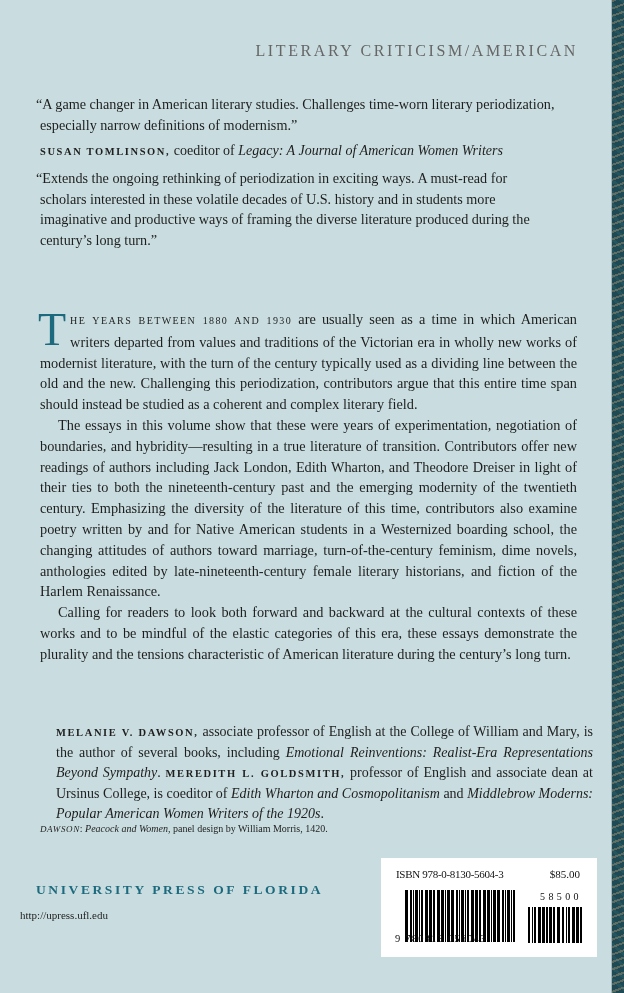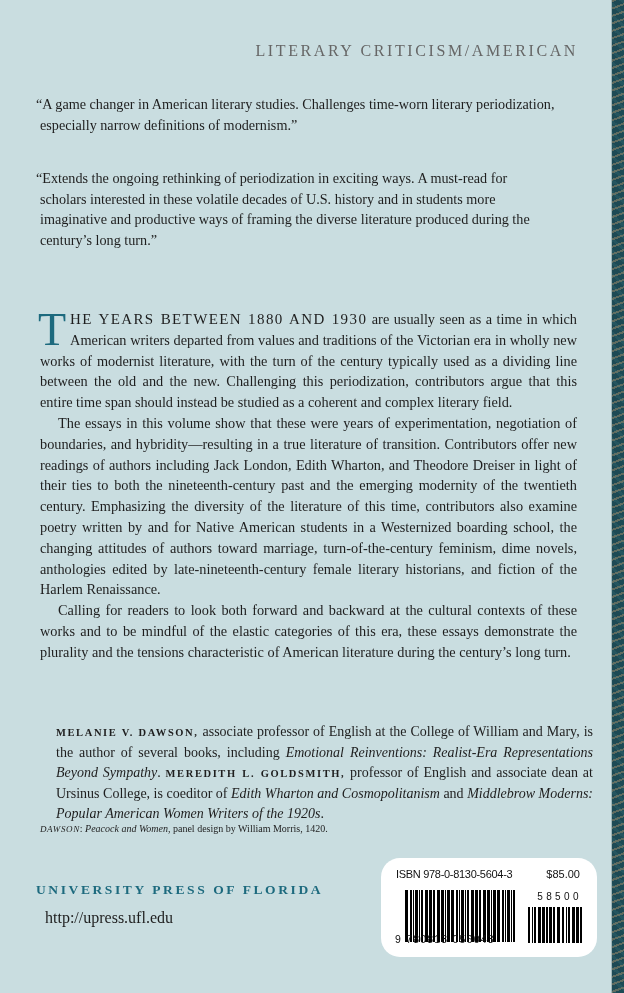--- a/index.html
+++ b/index.html
@@ -33,56 +33,60 @@
   .body-text {
     position: absolute; left: 40px; width: 537px; top: 309px;
     font-size: 14.3px; line-height: 20.8px; text-align: justify;
   }
   .body-text p { margin: 0; }
   .body-text p + p { text-indent: 18px; }
   .dropcap {
     float: left; font-size: 46px; line-height: 38px; color: #1d6a7e;
     margin: 2px 4px 0 -2px; font-family: "Liberation Serif", serif;
   }
-  .lead { font-size: 15px; letter-spacing: 1.4px; text-transform: uppercase; }
+  .lead { font-size: 10px; letter-spacing: 1.4px; text-transform: uppercase; }
   .bio {
     position: absolute; left: 40px; width: 537px; top: 706px;
     font-size: 14px; line-height: 20px; text-align: justify; margin: 16px;
   }
   .cover-credit {
     position: absolute; left: 40px; top: 823px; font-size: 10px;
   }
   .publisher {
     position: absolute; left: 36px; top: 882px;
     font-size: 13.5px; font-weight: bold; letter-spacing: 2.6px; color: #1d6a7e;
   }
-  .url { position: absolute; left: 45px; top: 909px; font-size: 16px; }
+  .url { position: absolute; left: 20px; top: 909px; font-size: 11px; }
   .barcode-box {
     position: absolute; left: 381px; top: 858px; width: 216px; height: 99px;
     background: #fff;
-    font-family: Liberation Sans, sans-serif;
-    border-radius: 19px;
+    font-family: Liberation Serif, serif;
   }
   .isbn-line { position: absolute; top: 10px; left: 15px; font-size: 11px; color: #111; letter-spacing: -0.3px; }
   .price { position: absolute; top: 10px; right: 17px; font-size: 11px; color: #111; }
   .bars-main { position: absolute; left: 24px; top: 32px; width: 112px; height: 52px; }
   .bars-add { position: absolute; left: 147px; top: 49px; width: 56px; height: 36px; }
   .bars-main span, .bars-add span { position: absolute; top: 0; bottom: 0; background: #000; }
   .ean-digits { position: absolute; left: 14px; top: 75px; font-size: 10.5px; letter-spacing: 1.2px; color: #111; background: transparent; }
   .add-digits { position: absolute; right: 15px; top: 33px; font-size: 10px; letter-spacing: 3.4px; color: #111; }
 </style>
 </head>
 <body>
 
 <div class="spine"></div>
 
 <div class="category">LITERARY CRITICISM/AMERICAN</div>
 
 <div class="quote" style="top:94px;">
   <p class="q">“A game changer in American literary studies. Challenges time-worn literary periodization, especially narrow definitions of modernism.”</p>
+  <p class="attr">
+    <span class="sc-up">SUSAN TOMLINSON,</span>
+    <span>coeditor of</span>
+    <i>Legacy: A Journal of American Women Writers</i>
+  </p>
 </div>
 
 <div class="quote" style="top:168px;">
   <p class="q">“Extends the ongoing rethinking of periodization in exciting ways. A must-read for scholars interested in these volatile decades of U.S. history and in students more imaginative and productive ways of framing the diverse literature produced during the century’s long turn.”</p>
 </div>
 
 <div class="body-text">
   <p><span class="dropcap">T</span><span class="lead">he years between 1880 and 1930</span><span> are usually seen as a time in which American writers departed from values and traditions of the Victorian era in wholly new works of modernist literature, with the turn of the century typically used as a dividing line between the old and the new. Challenging this periodization, contributors argue that this entire time span should instead be studied as a coherent and complex literary field.</span></p>
   <p>The essays in this volume show that these were years of experimentation, negotiation of boundaries, and hybridity—resulting in a true literature of transition. Contributors offer new readings of authors including Jack London, Edith Wharton, and Theodore Dreiser in light of their ties to both the nineteenth-century past and the emerging modernity of the twentieth century. Emphasizing the diversity of the literature of this time, contributors also examine poetry written by and for Native American students in a Westernized boarding school, the changing attitudes of authors toward marriage, turn-of-the-century feminism, dime novels, anthologies edited by late-nineteenth-century female literary historians, and fiction of the Harlem Renaissance.</p>
   <p>Calling for readers to look both forward and backward at the cultural contexts of these works and to be mindful of the elastic categories of this era, these essays demonstrate the plurality and the tensions characteristic of American literature during the century’s long turn.</p>

